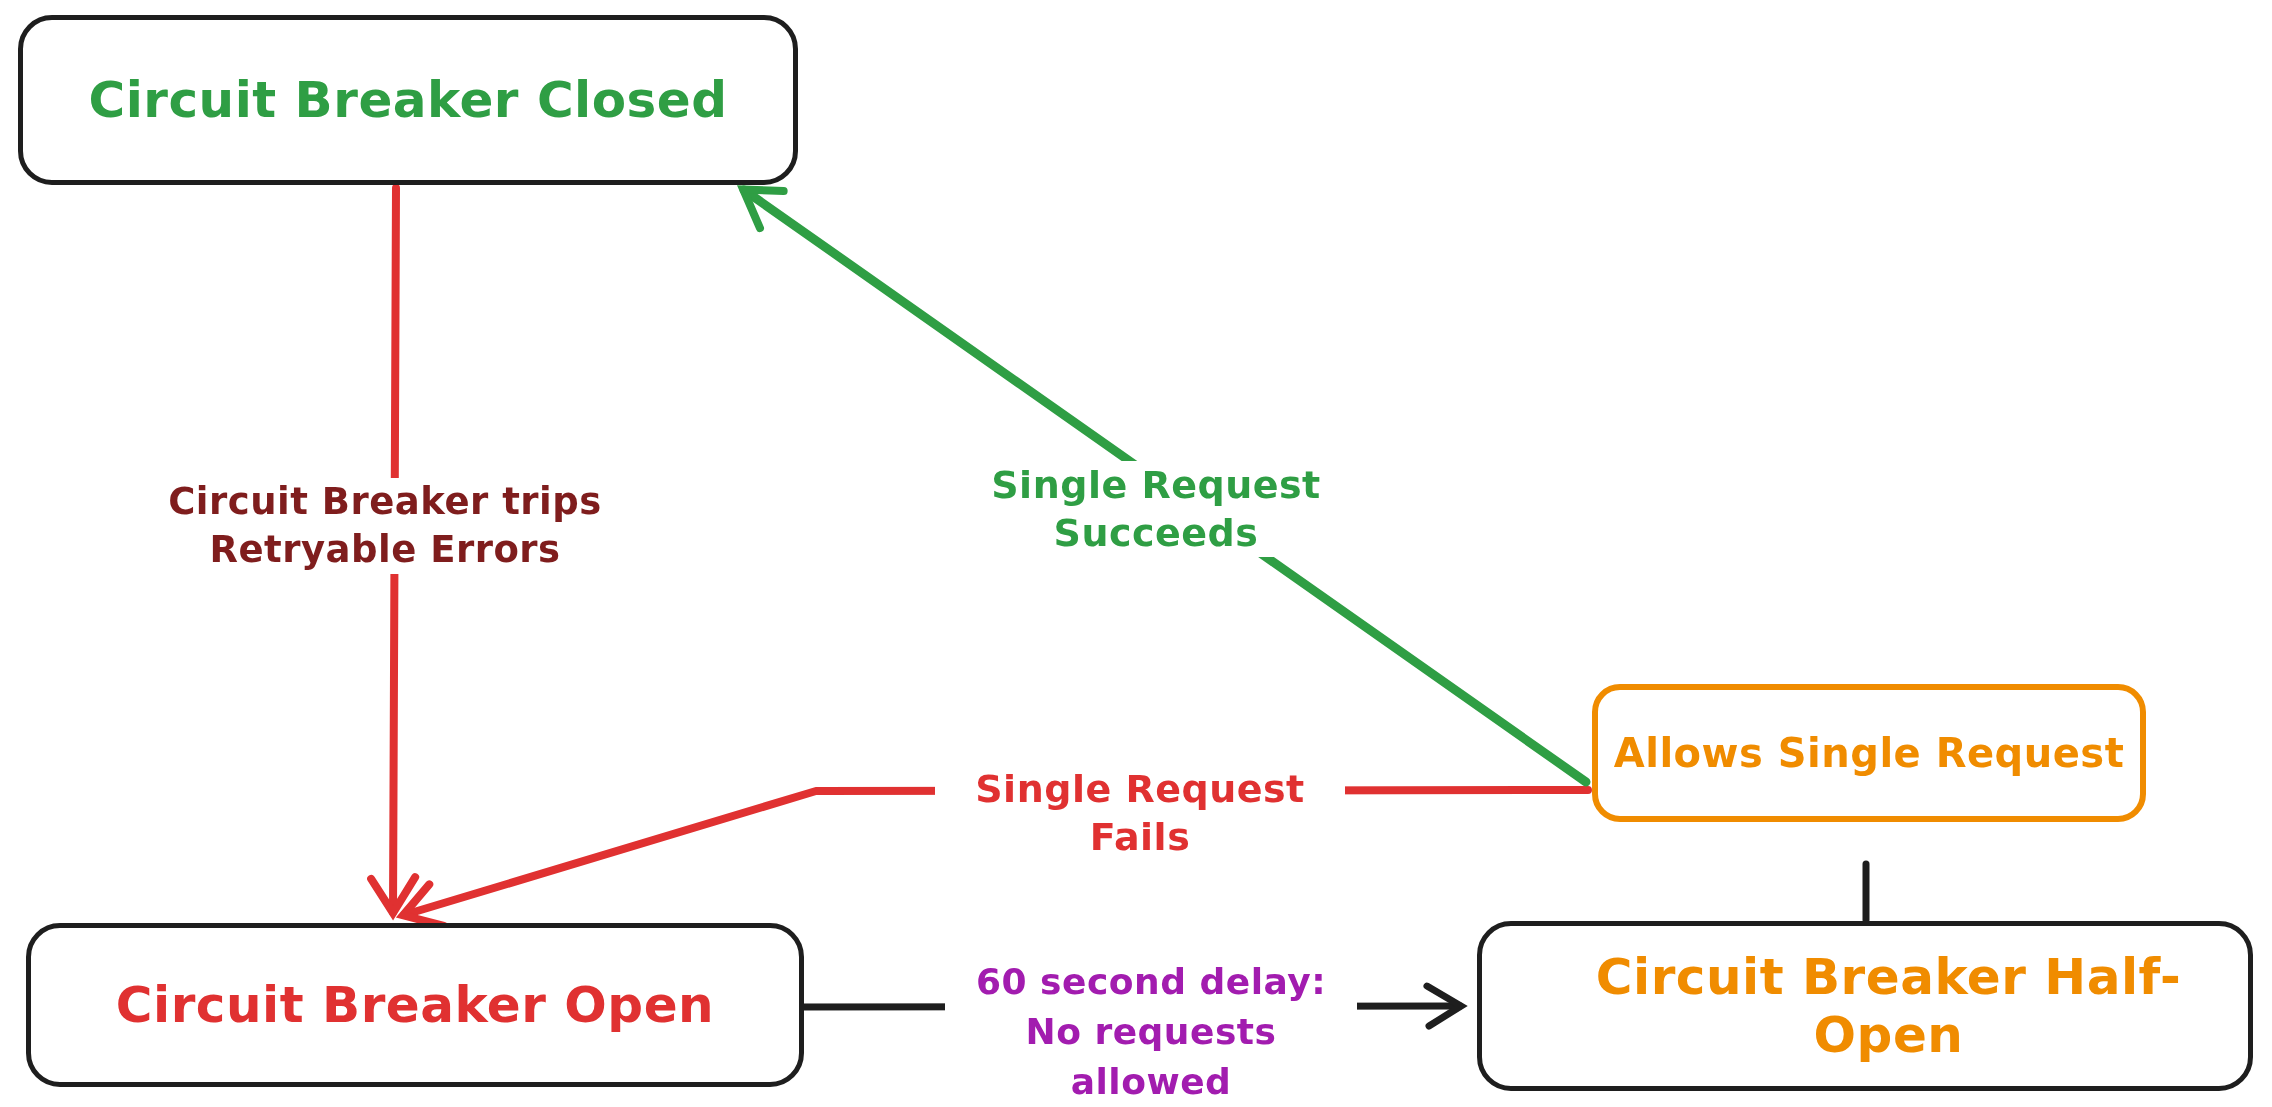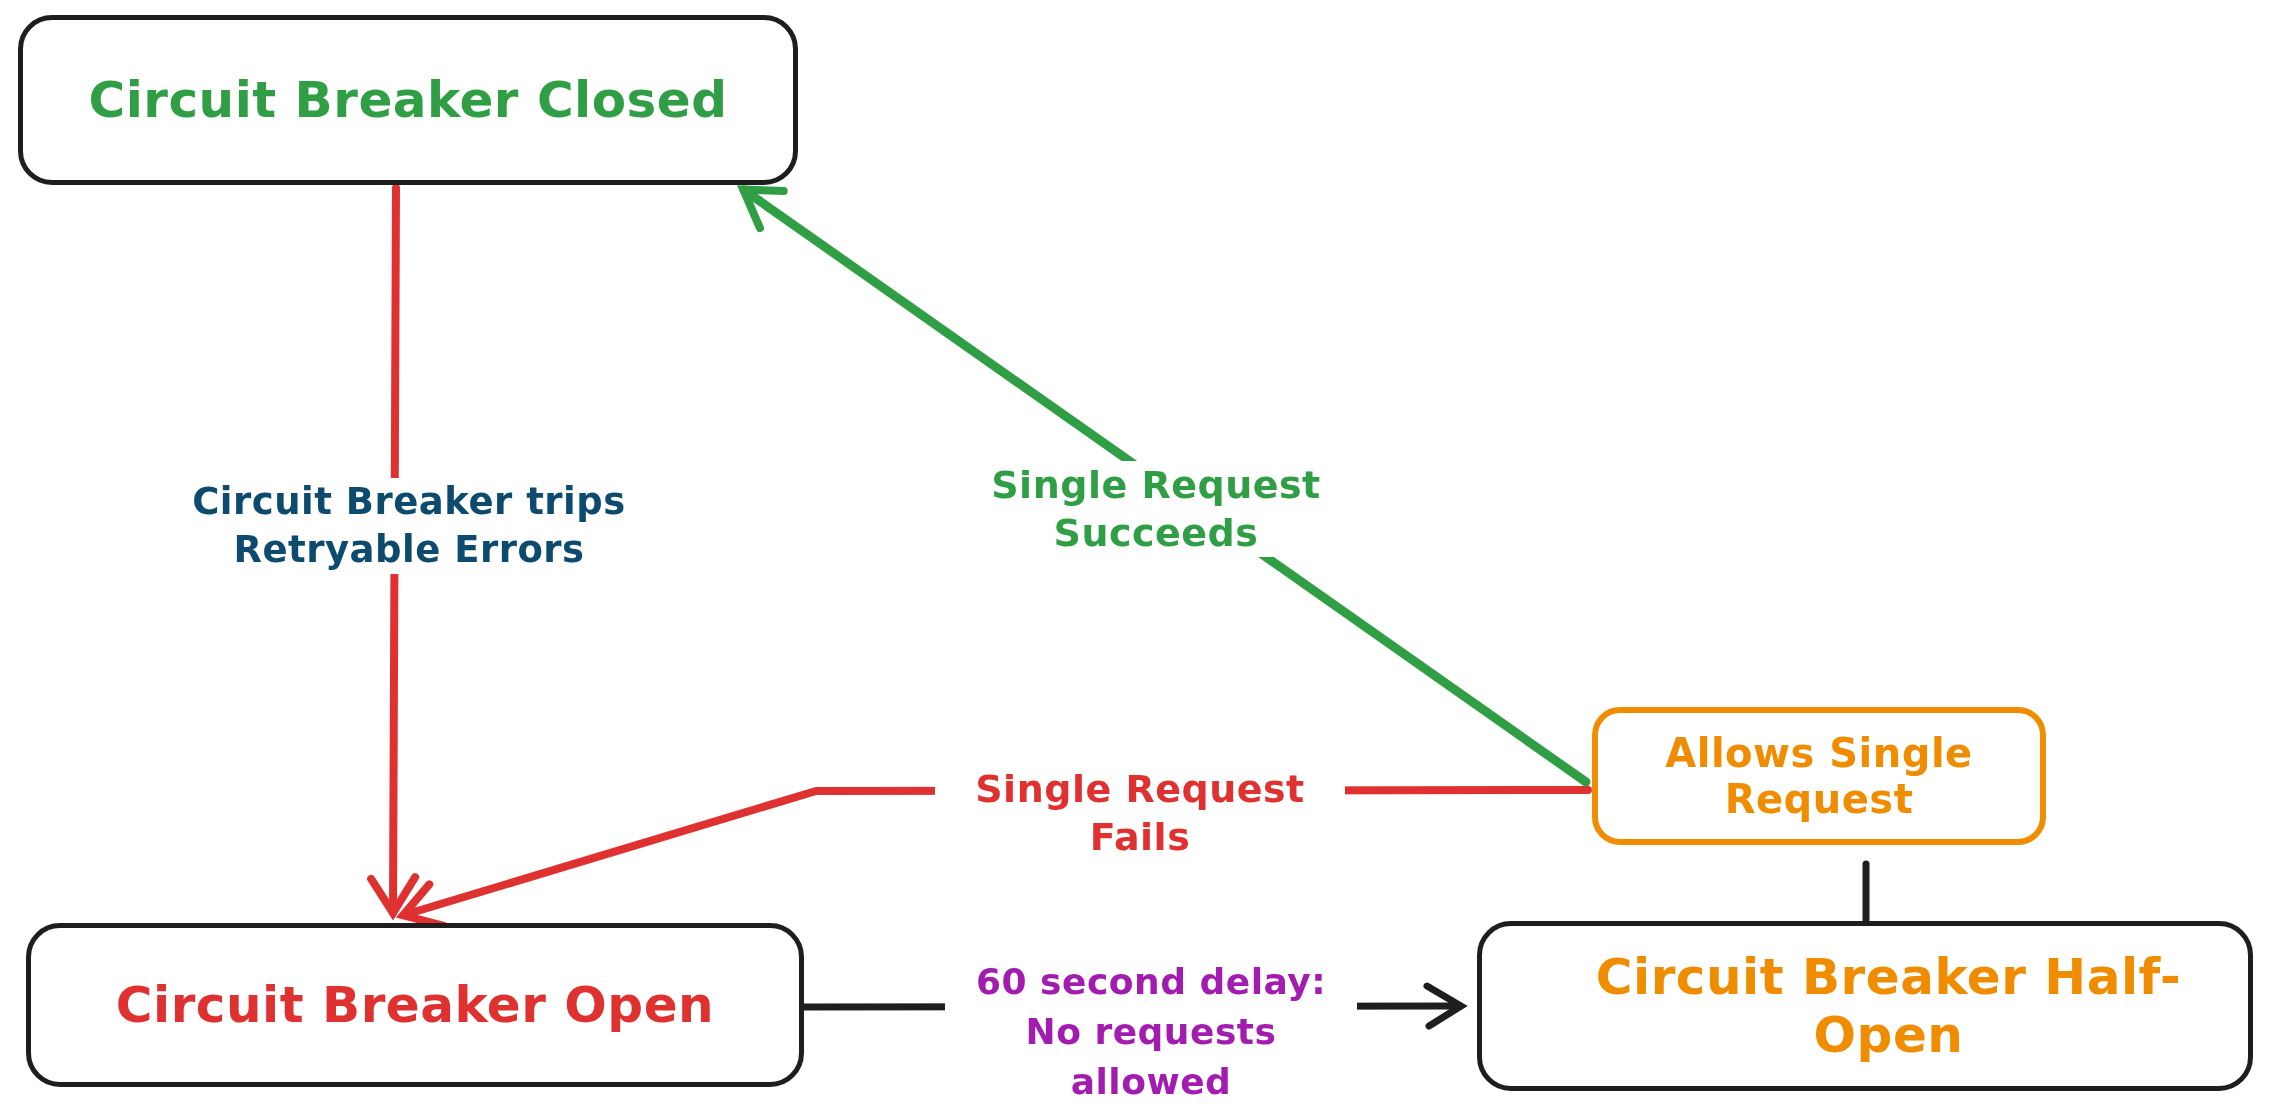--- a/index.html
+++ b/index.html
@@ -34,35 +34,35 @@
     text-align: center;
     z-index: 2;
     font-size: 50px;
     font-weight: 600;
     letter-spacing: 0.5px;
   }
   .node-closed   { left: 18px;   top: 15px;  width: 780px; height: 170px; color: #2f9e44; }
   .node-open     { left: 18px;   top: 923px; width: 778px; height: 164px; color: #e03131; margin-left: 8px; }
   .node-halfopen { left: 1477px; top: 921px; width: 776px; height: 170px; color: #f08c00; padding-left: 47px; }
   .node-allows   {
-    left: 1592px; top: 707px; width: 454px; height: 138px;
+    left: 1592px; top: 684px; width: 554px; height: 138px;
     color: #f08c00; border-color: #f08c00; border-width: 6px;
     font-size: 40px; border-radius: 28px;
   }
   .edge-label {
     position: absolute;
     z-index: 3;
     background: #ffffff;
     text-align: center;
     font-weight: 600;
     letter-spacing: 0.5px;
   }
   .label-trip {
-    left: 164px; top: 478px; width: 490px;
-    color: #0c4a6e; font-size: 37px; line-height: 48px;
+    left: 140px; top: 478px; width: 490px;
+    color: #7f1d1d; font-size: 37px; line-height: 48px;
   }
   .label-succeeds {
     left: 901px; top: 461px; width: 510px;
     color: #2f9e44; font-size: 38px; line-height: 48px;
   }
   .label-fails {
     left: 935px; top: 765px; width: 410px;
     color: #e03131; font-size: 38px; line-height: 48px;
   }
   .label-delay {

